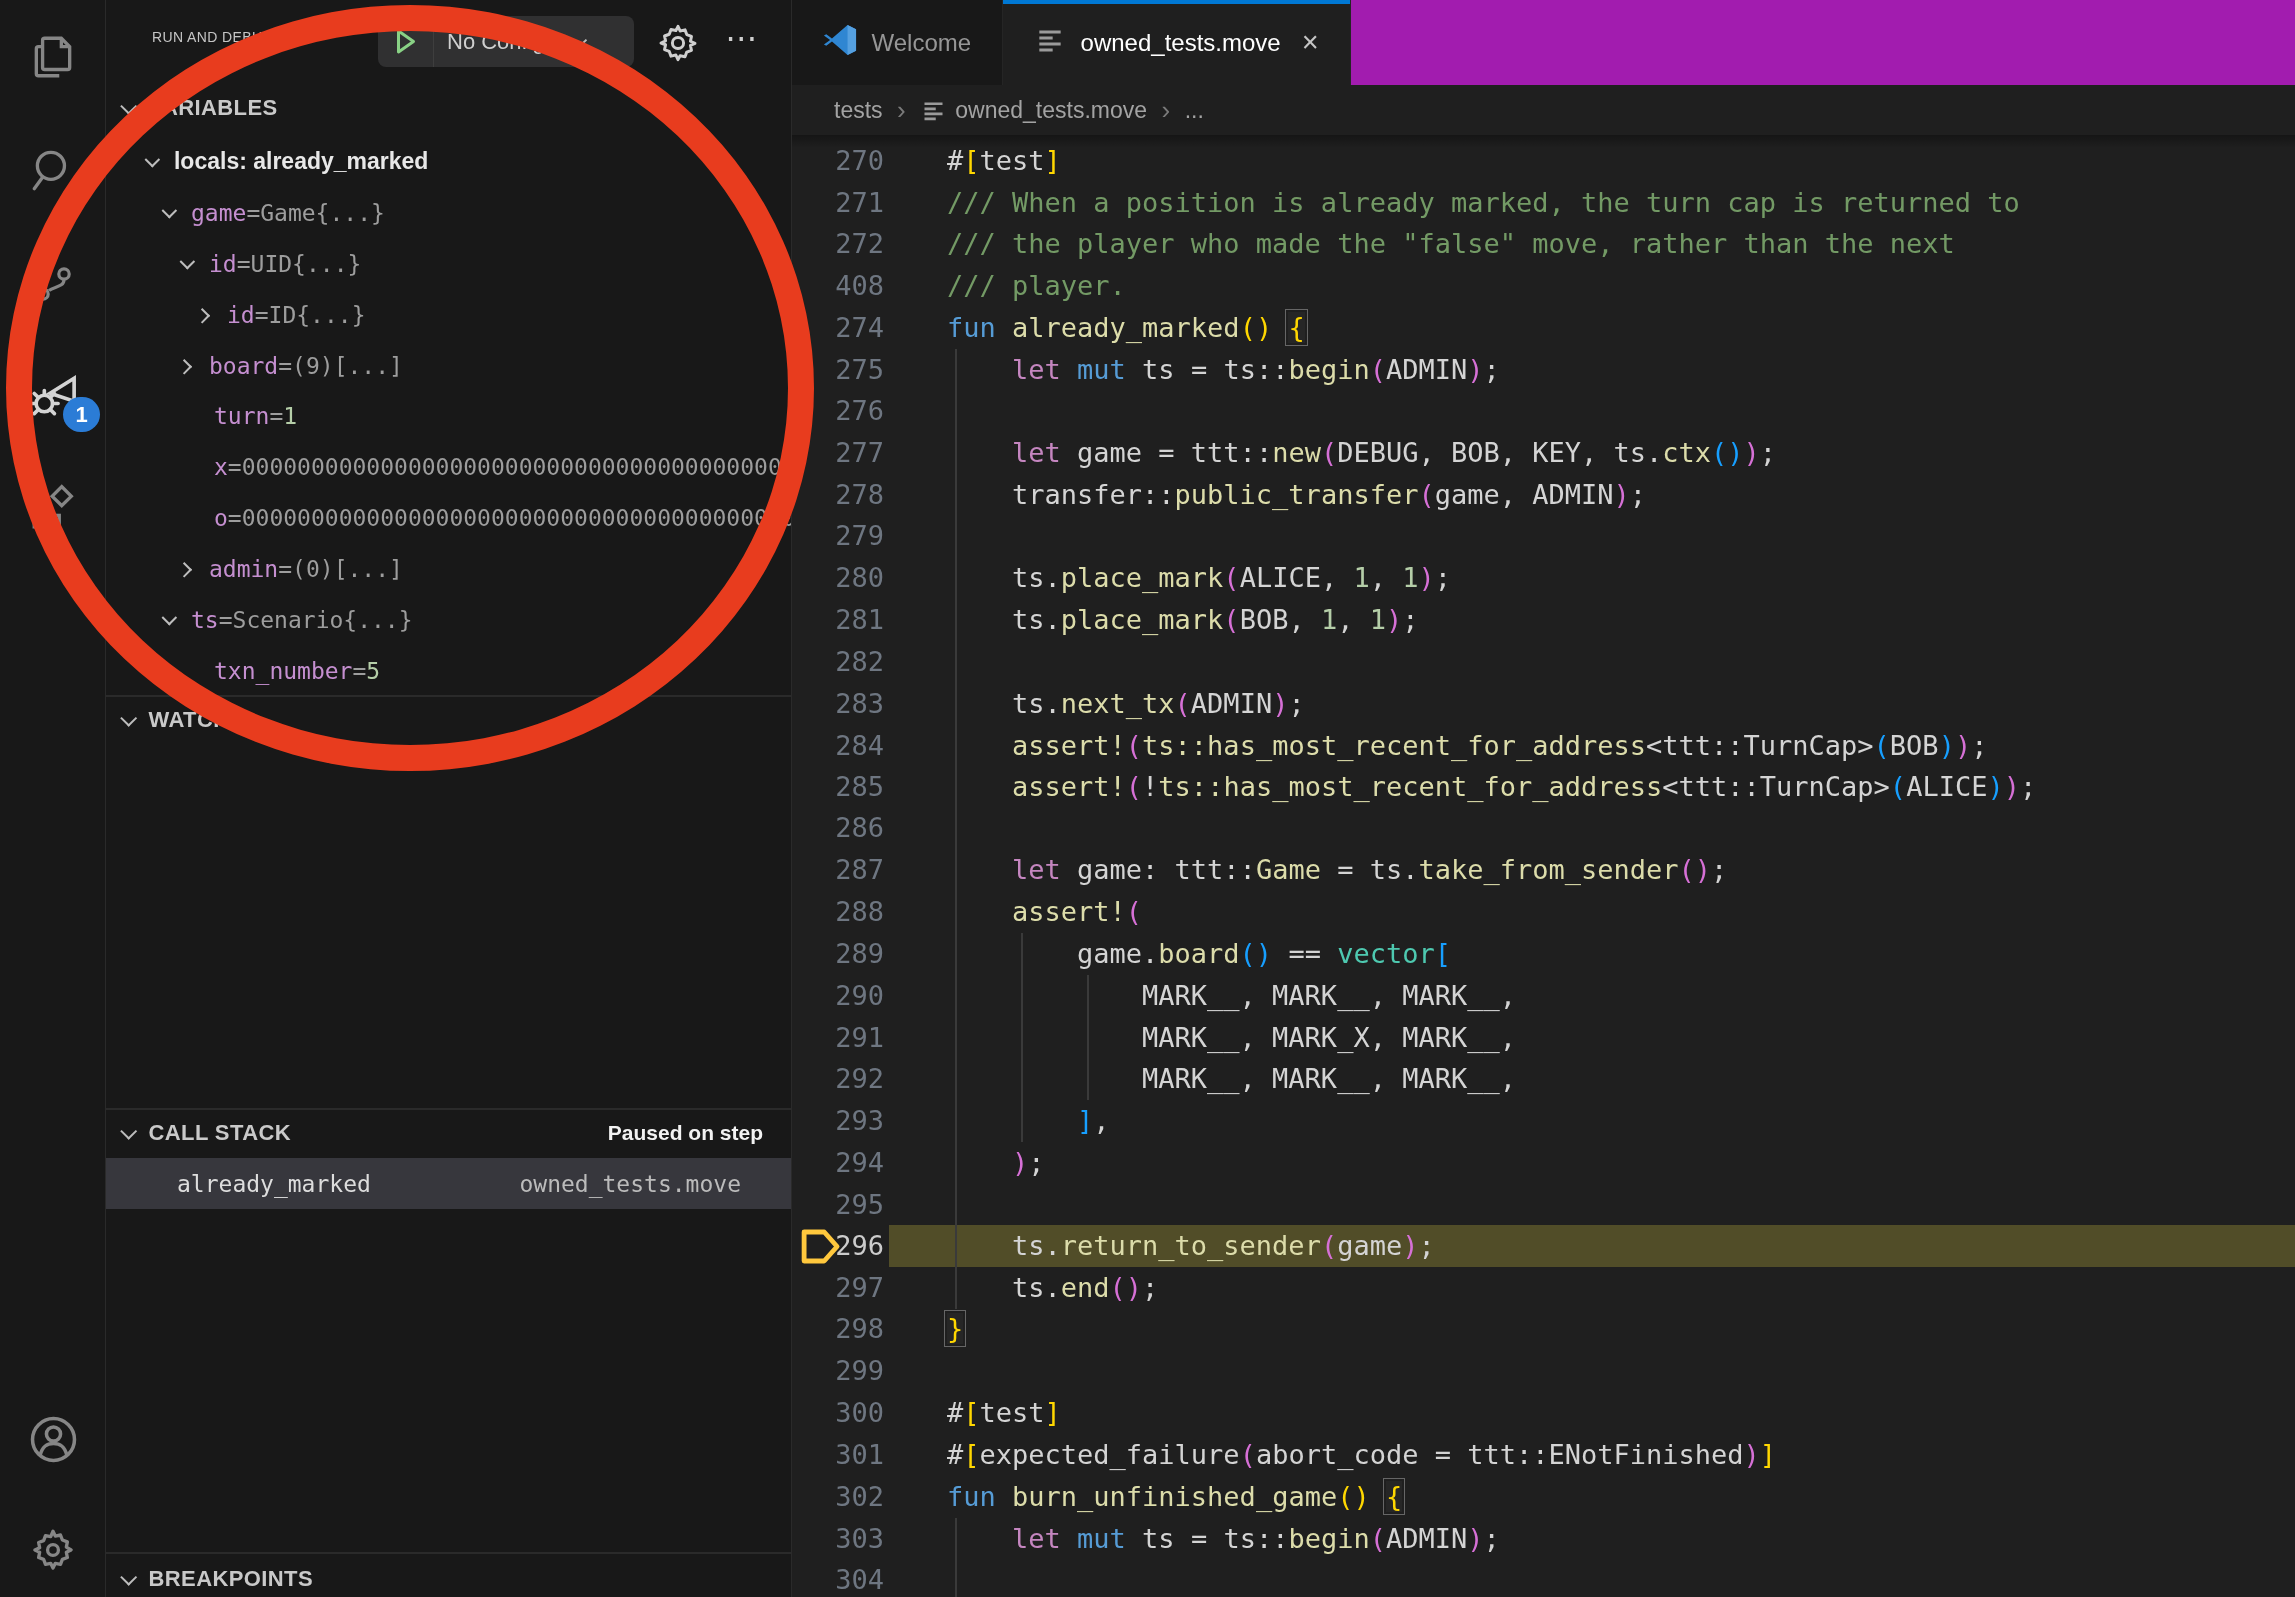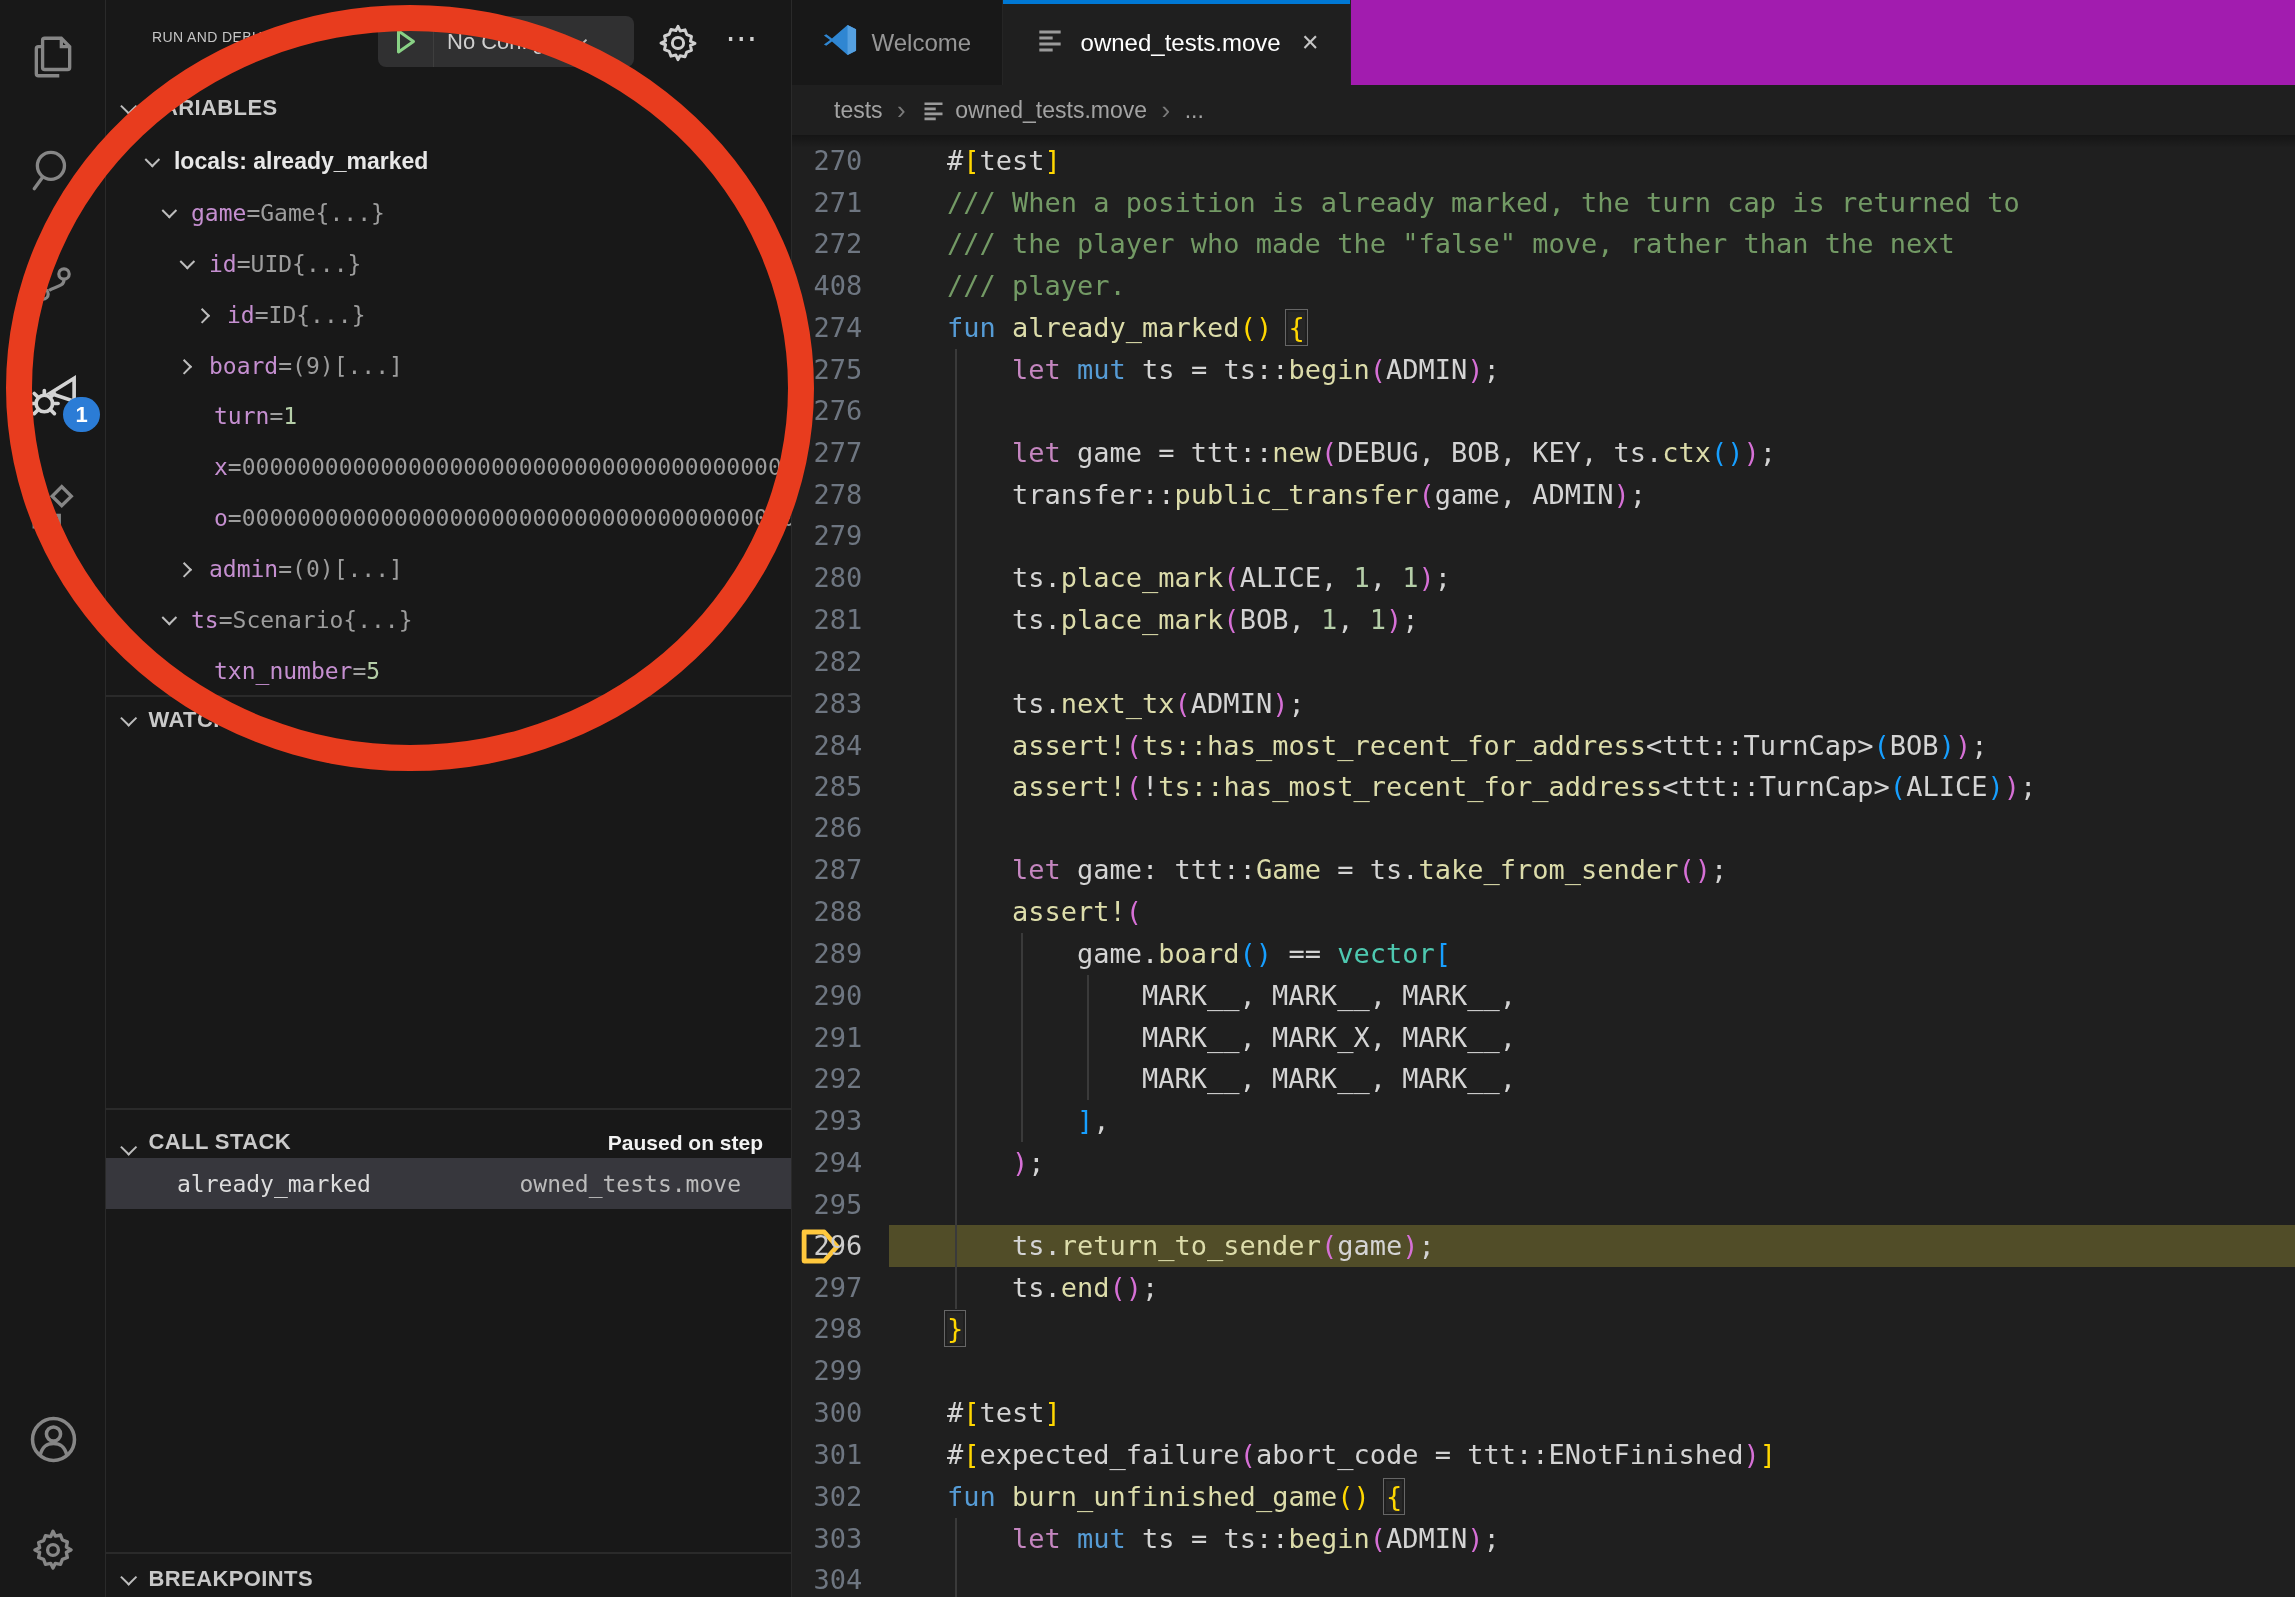--- a/index.html
+++ b/index.html
@@ -68,21 +68,21 @@
   .breadcrumb { position:absolute; left:0; top:85px; width:100%; height:50px; background:#1f1f1f;
     display:flex; align-items:center; font-size:23px; color:#a3a3a3; }
   .breadcrumb .bc-sep { margin:0 14.5px; color:#7a7a7a; font-size:26px; }
   .bc-shadow { position:absolute; left:0; top:135px; width:100%; height:13px;
     background:linear-gradient(#00000055, transparent); pointer-events:none; z-index:3; }
   
   .code-area { position:absolute; left:0; top:135px; width:100%; height:1462px; overflow:hidden;
     font-family:"DejaVu Sans Mono", monospace; font-size:27px; }
   .line { position:absolute; left:0; width:100%; height:42px; }
   .line .hlbar { position:absolute; left:97px; right:0; top:0; bottom:0; background:#514d28; }
-  .ln { position:absolute; left:0; top:0; width:92px; text-align:center; color:#6e7681;
+  .ln { position:absolute; left:0; top:0; width:92px; text-align:right; color:#6e7681;
     line-height:42px; }
   .line.hl .ln { color:#cccccc; }
   .code-text { position:absolute; left:155px; top:0; line-height:42px; white-space:pre; }
   .guide { position:absolute; top:0; bottom:0; width:1.6px; background:#3a3a3a; }
   .tok-w  { color:#d4d4d4; }
   .tok-kw { color:#569cd6; }
   .tok-fn { color:#dcdcaa; }
   .tok-mg { color:#c586c0; }
   .tok-nm { color:#b5cea8; }
   .tok-cm { color:#739a65; }
@@ -259,21 +259,21 @@
         </div>
       </div>
 
     <div class="section-divider" style="top:695px;"></div>
     <div class="section-head" style="top:697px;">
       <span class="chev down"></span>
       <span class="section-title">WATCH</span>
     </div>
 
     <div class="section-divider" style="top:1108px;"></div>
-    <div class="section-head" style="top:1110px;align-items:flex-end;">
+    <div class="section-head" style="top:1110px;">
       <span class="chev down"></span>
       <span class="section-title">CALL STACK</span>
       <span class="cs-status">Paused on step</span>
     </div>
     <div class="cs-row" style="top:1158px;">
       <span class="cs-fn">already_marked</span>
       <span class="cs-file">owned_tests.move</span>
     </div>
 
     <div class="section-divider" style="top:1552px;"></div>

